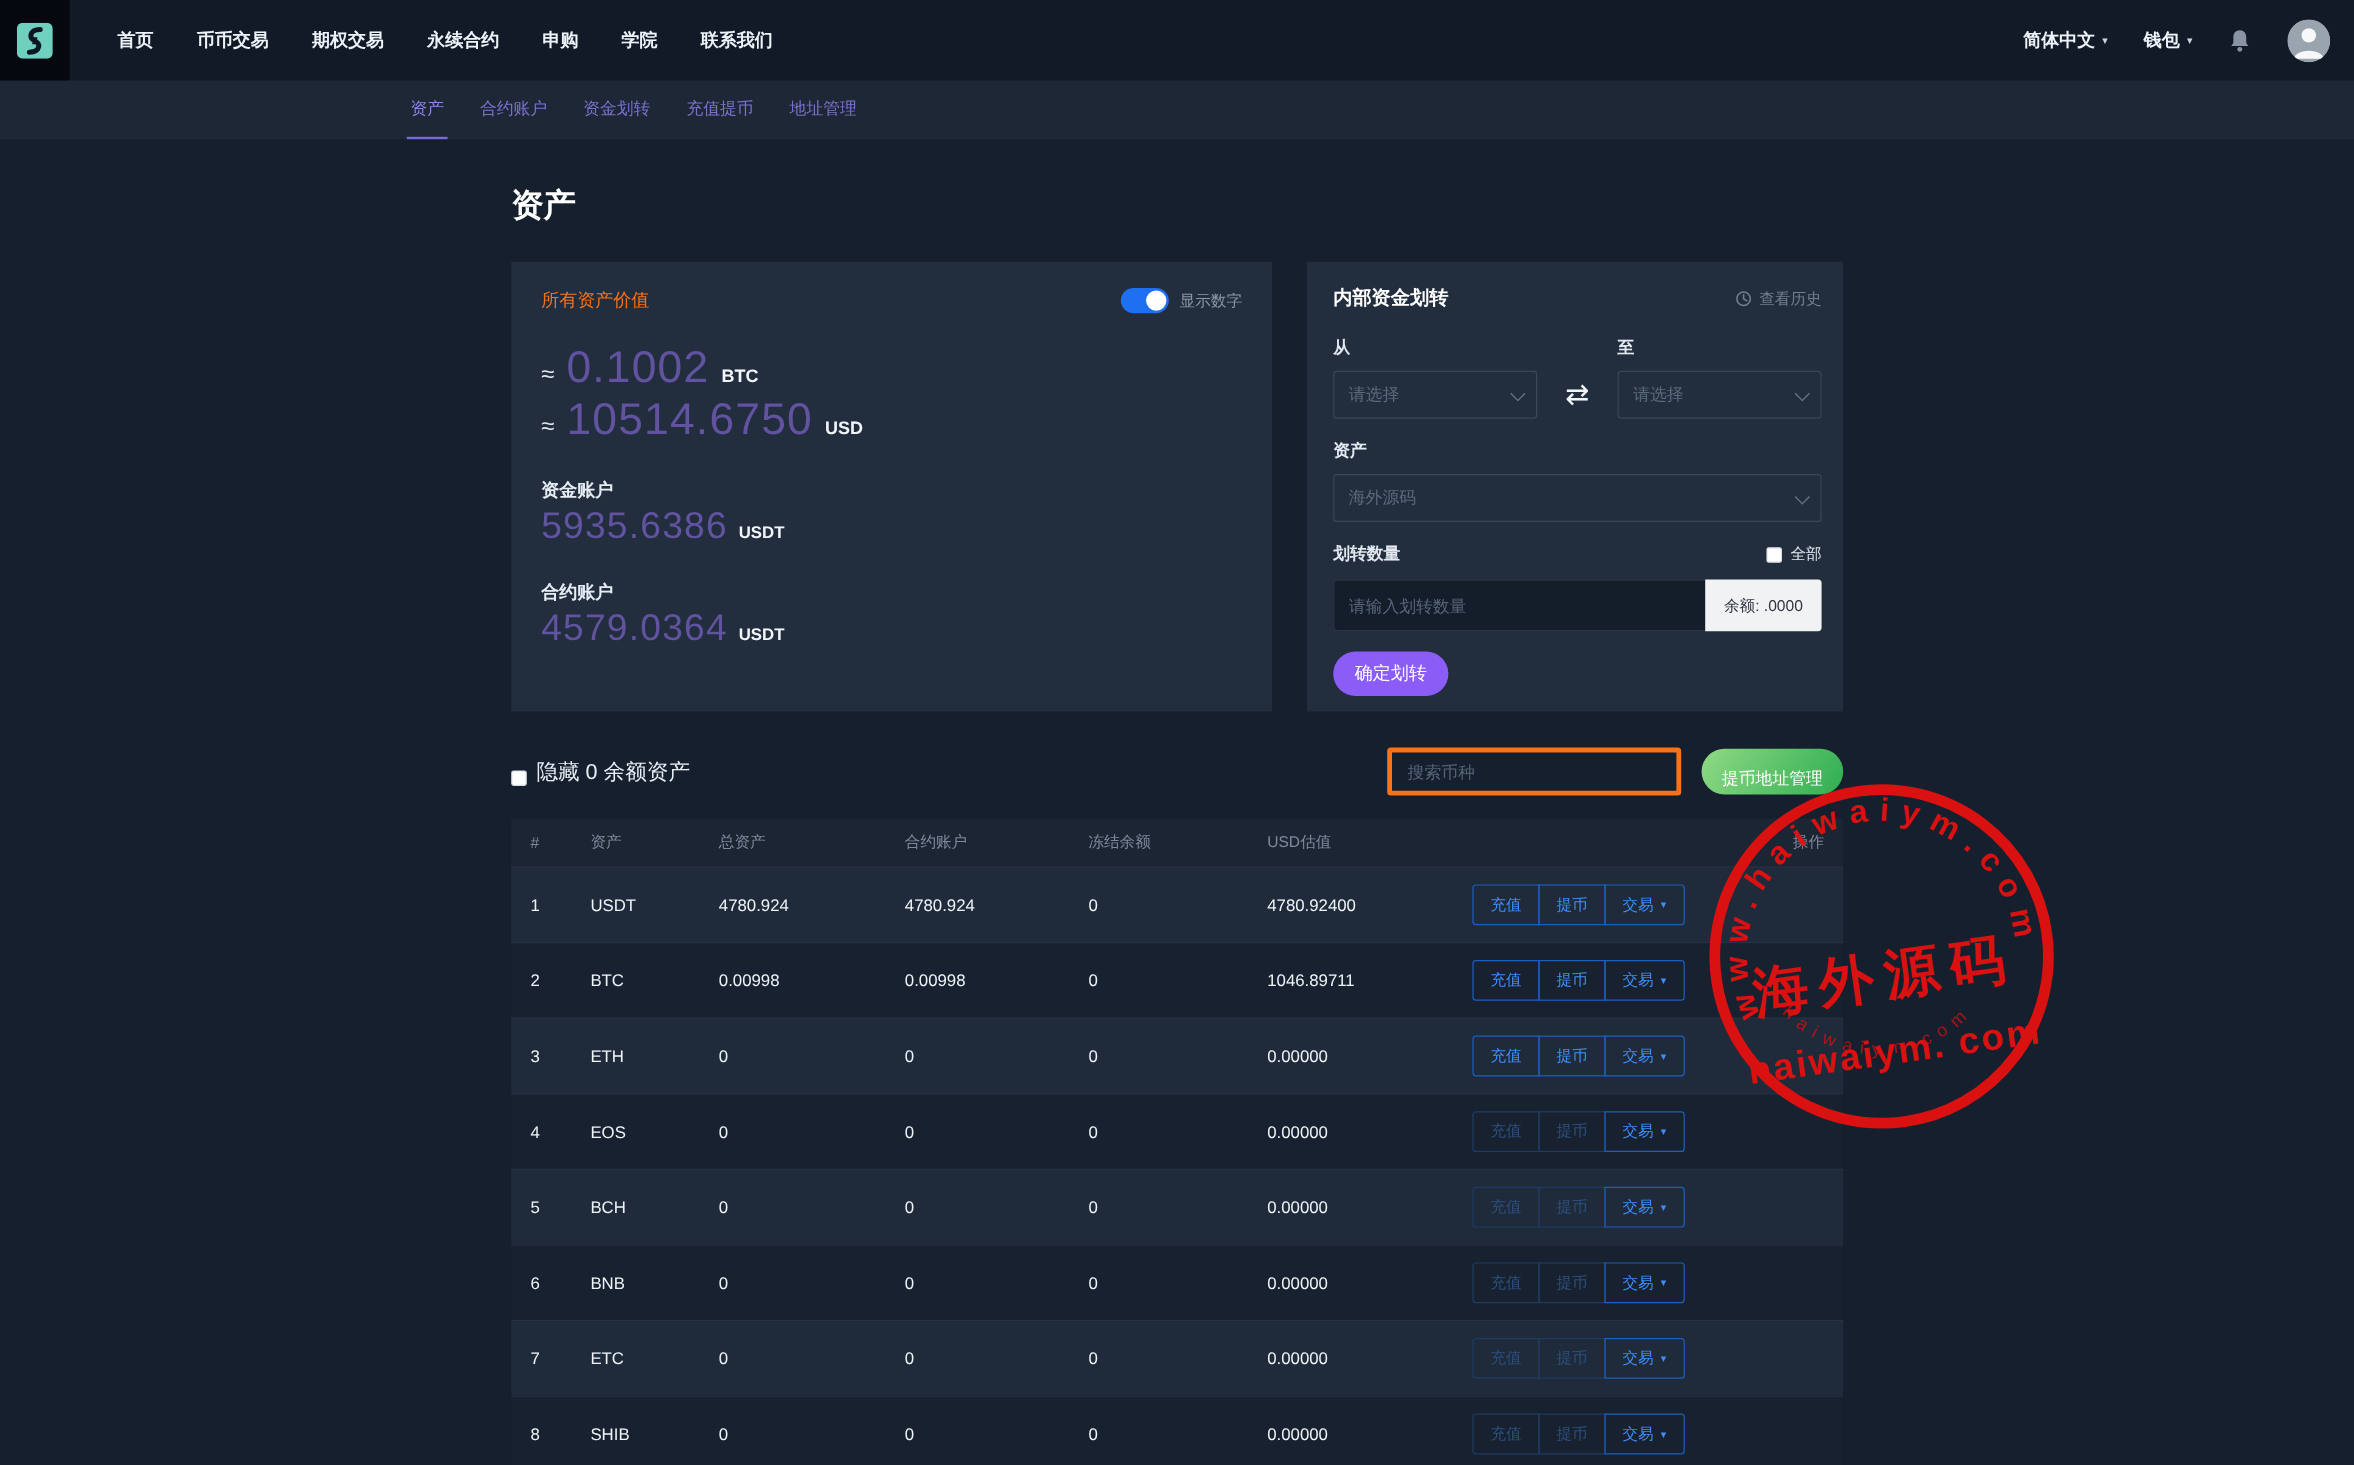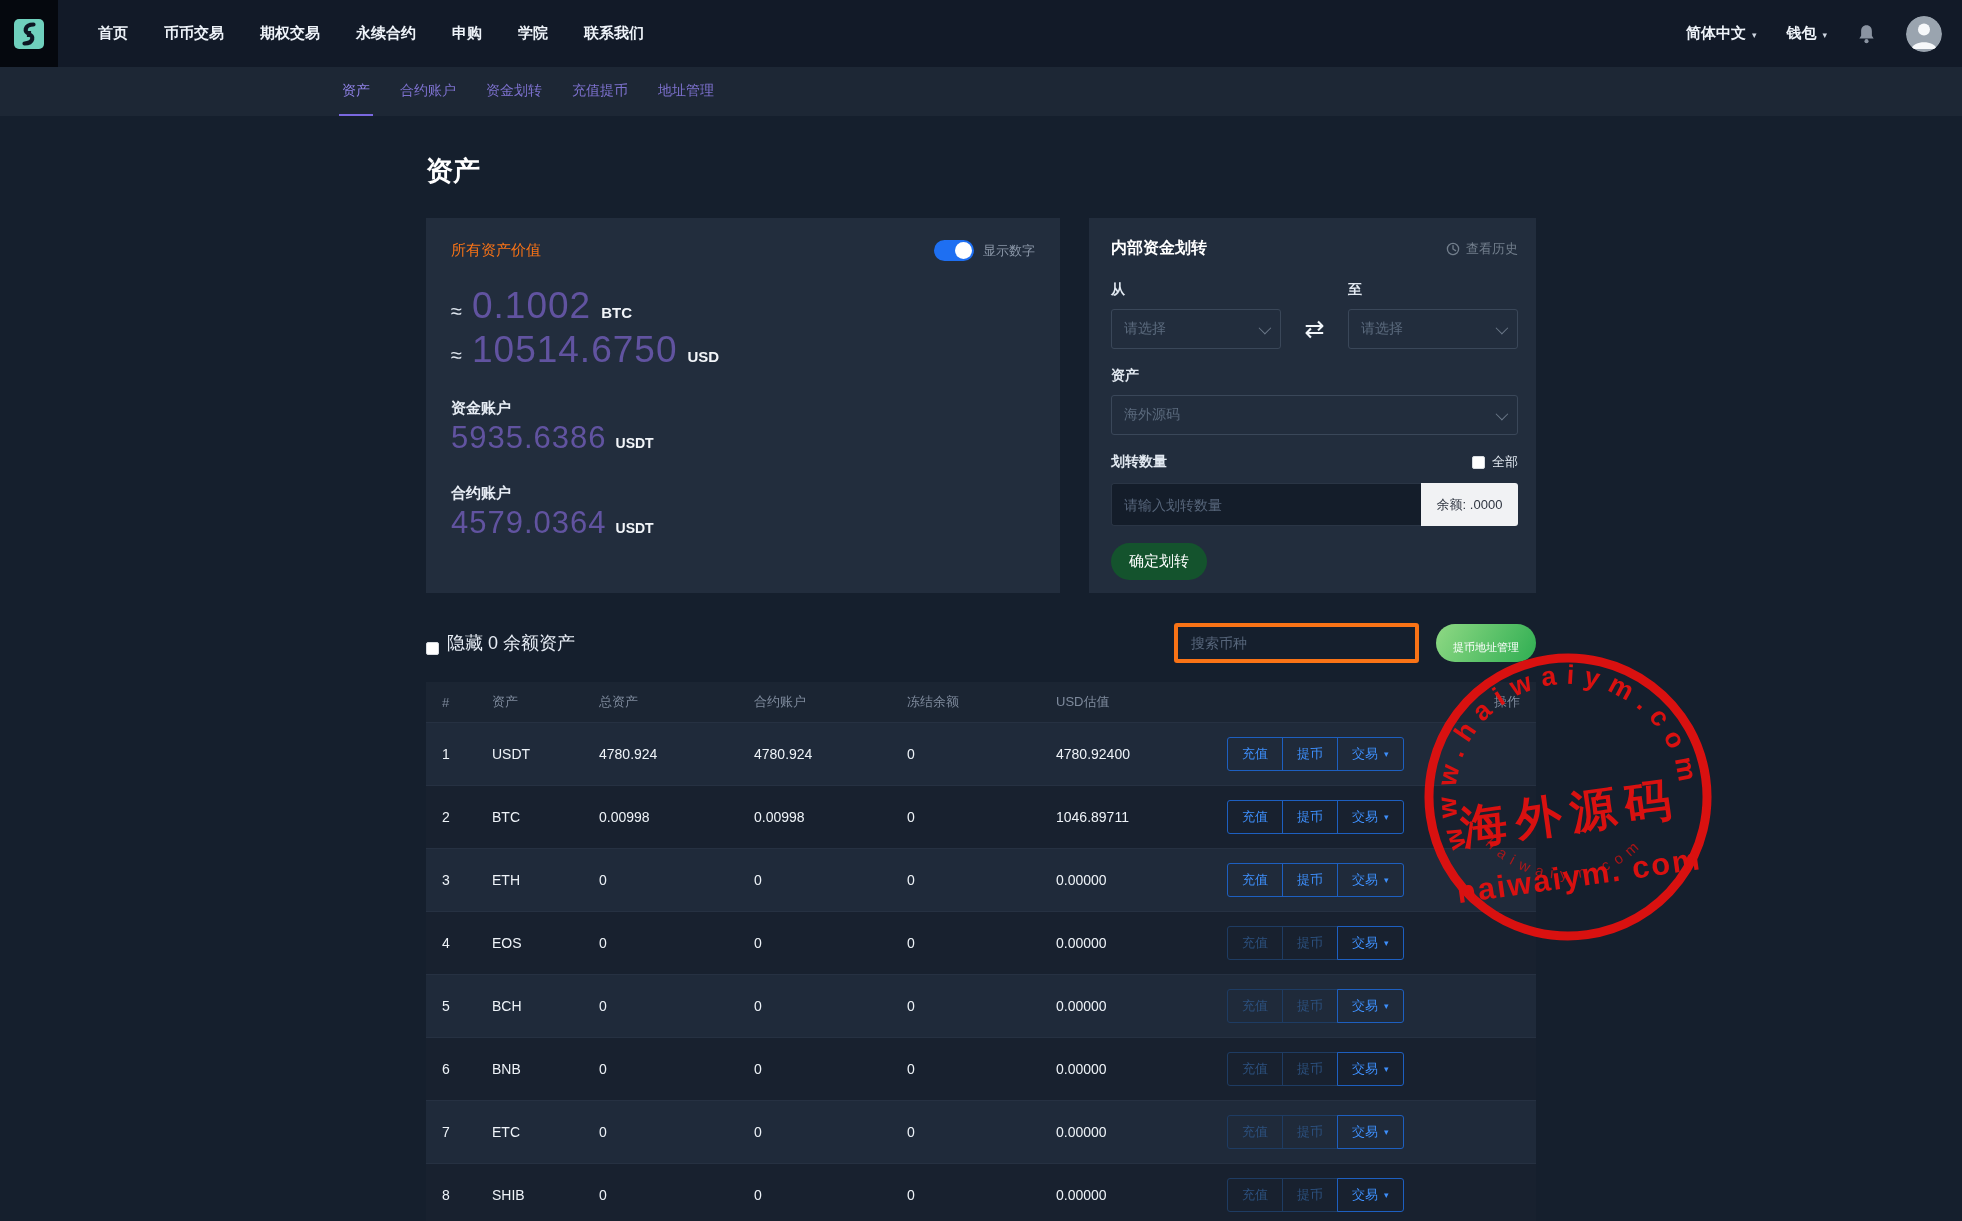--- a/index.html
+++ b/index.html
@@ -55,28 +55,28 @@
   .swap{justify-self:center;color:#f2f6fa;font-size:24px;cursor:pointer;}
   .asset-label{margin-top:18px;font-size:14px;font-weight:bold;color:#e2e9f1;}
   .asset-select{margin-top:10px;}
   .amount-head{margin-top:18px;display:flex;justify-content:space-between;align-items:center;}
   .all-wrap{display:flex;align-items:center;gap:7px;font-size:13px;color:#e2e9f1;cursor:pointer;}
   .checkbox{width:13px;height:13px;background:#fff;border:1px solid #d7dbe0;border-radius:2px;box-sizing:border-box;}
   .amount-row{margin-top:12px;display:flex;height:43px;}
   .amount-input{flex:1;background:#141d2a;border:1px solid #2a3545;border-right:none;border-radius:3px 0 0 3px;color:#dfe6ee;padding:0 12px;font-size:14px;outline:none;}
   .amount-input::placeholder{color:#56657a;}
   .balance-addon{width:97px;background:#f1f2f4;color:#2f3540;font-size:13px;display:flex;align-items:center;justify-content:center;border-radius:0 3px 3px 0;}
-  .submit-btn{margin-top:17px;width:96px;height:37px;border-radius:19px;background:#14532d;color:#fff;font-size:15px;border:none;cursor:pointer;}
+  .submit-btn{margin-top:17px;width:96px;height:37px;border-radius:19px;background:#8b5cf6;color:#fff;font-size:15px;border:none;cursor:pointer;}
   
   .toolbar{margin-top:30px;display:flex;align-items:center;}
   .hide-zero{display:flex;align-items:flex-end;gap:8px;font-size:18px;color:#e8eef6;cursor:pointer;}
   .toolbar-right{margin-left:auto;display:flex;align-items:center;gap:17px;}
   .search-input{width:245px;height:40px;box-sizing:border-box;background:transparent;border:4px solid #f97316;border-radius:3px;padding:0 13px;color:#dfe6ee;font-size:14px;outline:none;}
   .search-input::placeholder{color:#56657a;}
-  .address-btn{height:38px;padding:16px 17px;border-radius:19px;border:none;background:linear-gradient(120deg,#8fd984,#2fae52);color:#fff;font-size:11px;cursor:pointer;}
+  .address-btn{height:38px;padding:16px 17px;border-radius:19px;border:none;background:linear-gradient(120deg,#8fd984,#2fae52);color:#fff;font-size:14px;cursor:pointer;}
   
   .table{margin-top:19px;}
   .thead{display:flex;height:40px;align-items:center;background:#1b2533;color:#7e8a9c;font-size:13px;}
   .tc{box-sizing:border-box;}
   .c-idx{width:66px;padding-left:16px;}
   .c-asset{width:107px;}
   .c-total{width:155px;}
   .c-avail{width:153px;}
   .c-frozen{width:149px;}
   .c-usd{width:171px;}

